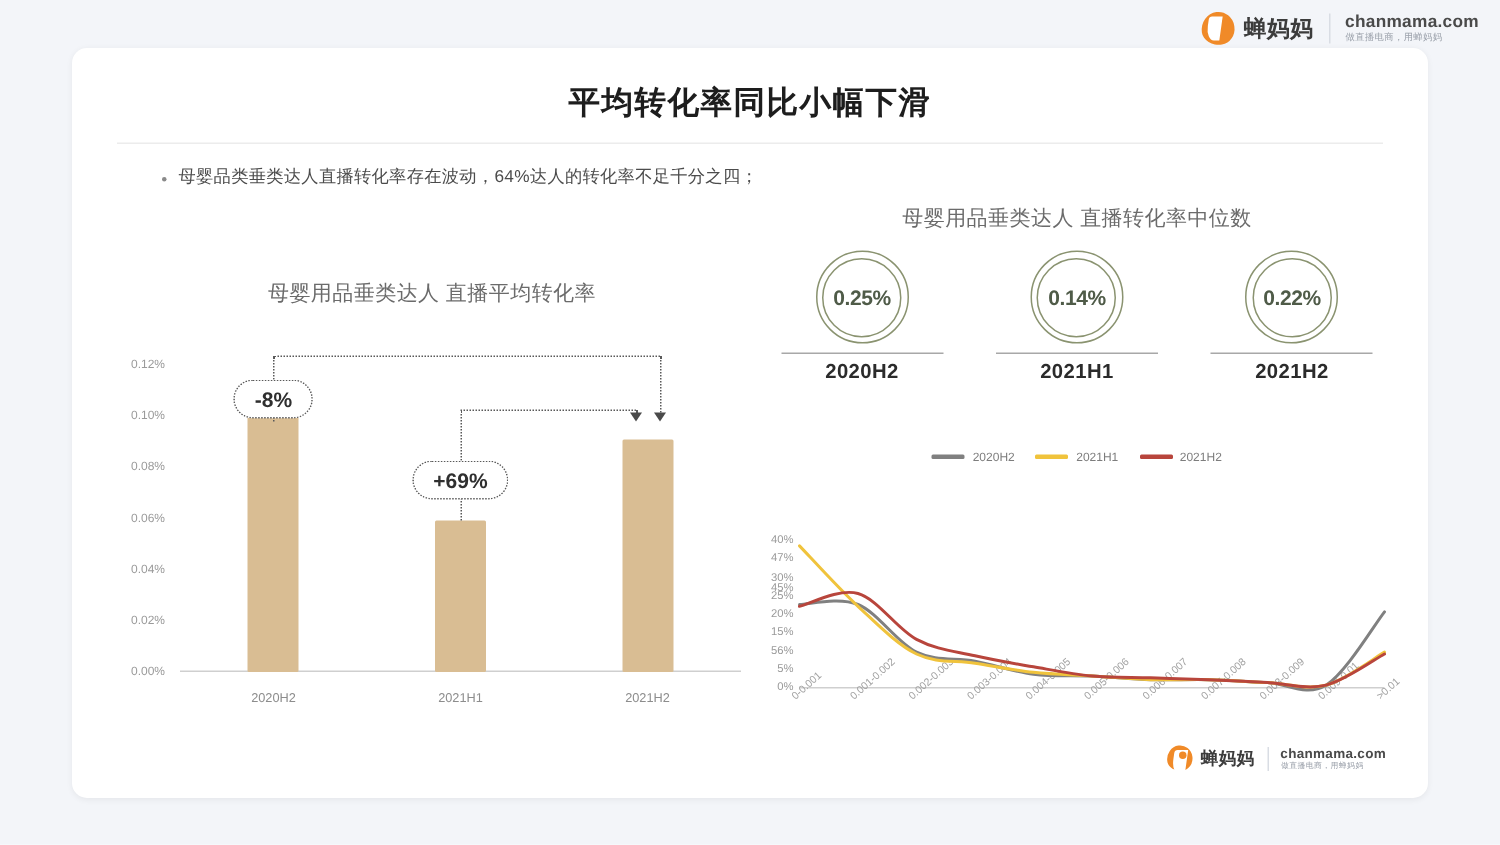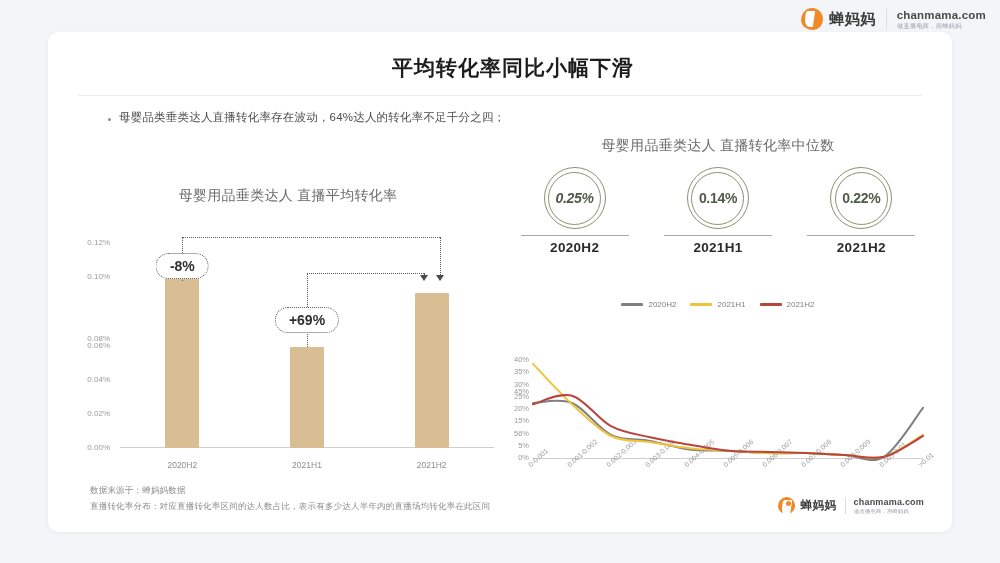--- a/index.html
+++ b/index.html
@@ -36,21 +36,21 @@
   .brand-domain { font-size: 11.5px; font-weight: 700; color: #4a4a4a; letter-spacing: .2px; }
   .brand-tag { font-size: 6.5px; color: #9aa0aa; letter-spacing: .3px; transform: scale(.95); transform-origin: left center; }
 
   
   .card {
     position: absolute; left: 48px; top: 32px; width: 904px; height: 500px;
     background: #ffffff; border-radius: 10px;
     box-shadow: 0 1px 4px rgba(0,0,0,.06);
   }
 
-  .title-wrap { position: absolute; left: 0; top: 22px; width: 100%; text-align: center; margin-left: 13px; }
+  .title-wrap { position: absolute; left: 0; top: 22px; width: 100%; text-align: center; }
   .title {
     display: inline-block; font-size: 21px; font-weight: 700; color: #1d1d1d;
     letter-spacing: 1px; padding-bottom: 6px;
   }
   .title-rule { position: absolute; left: 30px; top: 63px; width: 844px; height: 1px; background: #ececec; }
 
   .bullet-row { position: absolute; left: 60px; top: 78px; display: flex; align-items: flex-start; gap: 8px; }
   .bullet-dot { width: 3px; height: 3px; border-radius: 50%; background: #8a8a8a; margin-top: 8px; flex: none; }
   .bullet-text { font-size: 11.5px; color: #4c4c4c; letter-spacing: .2px; }
 
@@ -152,21 +152,21 @@
     </div>
 
     <div class="bar-panel">
       <div class="panel-title">母婴用品垂类达人 直播平均转化率</div>
       <div class="bar-plot" id="bar-plot">
         <div class="bar-baseline"></div>
       <div class="bar-ylab" style="left: 2px; top: 214px;">0.00%</div>
           <div class="bar-ylab" style="left: 2px; top: 179.833px;">0.02%</div>
           <div class="bar-ylab" style="left: 2px; top: 145.667px;">0.04%</div>
           <div class="bar-ylab" style="left: 2px; top: 111.5px;">0.06%</div>
-          <div class="bar-ylab" style="left: 2px; top: 77.3333px; margin-top: 28px;">0.08%</div>
+          <div class="bar-ylab" style="left: 2px; top: 77.3333px;">0.08%</div>
           <div class="bar-ylab" style="left: 2px; top: 43.1667px;">0.10%</div>
           <div class="bar-ylab" style="left: 2px; top: 9px;">0.12%</div>
           <div class="bar" style="left: 97.3333px; height: 169.637px; background: rgb(217, 189, 147);"></div>
           <div class="bar-xlab" style="left: 69.3333px;">2020H2</div>
           <div class="bar" style="left: 222px; height: 100.963px; background: rgb(217, 189, 147);"></div>
           <div class="bar-xlab" style="left: 194px;">2021H1</div>
           <div class="bar" style="left: 346.667px; height: 155.458px; background: rgb(217, 189, 147);"></div>
           <div class="bar-xlab" style="left: 318.667px;">2021H2</div>
           <div class="vline" style="left: 114.333px; top: 8px; height: 16px;"></div>
           <div class="hline" style="left: 114.333px; top: 8px; width: 257.333px;"></div>
@@ -180,21 +180,21 @@
           <div class="arrowhead" style="left: 351.667px; top: 45.5417px;"></div>
           <div class="callout" style="left: 239px; top: 78px; transform: translateX(-50%);">+69%</div>
         </div>
     </div>
 
     <div class="circ-panel">
       <div class="panel-title">母婴用品垂类达人 直播转化率中位数</div>
       <div class="circ-row" id="circ-row">
           <div class="circ-item">
             <div class="ring-outer" style="border-color: rgb(138, 147, 112);">
-              <div class="ring-inner" style="border-color: rgb(138, 147, 112); font-style: italic;">
+              <div class="ring-inner" style="border-color: rgb(138, 147, 112);">
                 <span class="ring-val">0.25%</span>
               </div>
             </div>
             <div class="circ-rule"></div>
             <div class="circ-lab">2020H2</div>
           </div>
           <div class="circ-item">
             <div class="ring-outer" style="border-color: rgb(138, 147, 112);">
               <div class="ring-inner" style="border-color: rgb(138, 147, 112);">
                 <span class="ring-val">0.14%</span>
@@ -231,21 +231,21 @@
           </div>
         </div>
       <div class="line-plot" id="line-plot">
           <div class="line-ylab" style="left: 0px; top: 109px;">0%</div>
           <div class="line-ylab" style="left: 0px; top: 96.7778px;">5%</div>
           <div class="line-ylab" style="left: 0px; top: 84.5556px;">56%</div>
           <div class="line-ylab" style="left: 0px; top: 72.3333px;">15%</div>
           <div class="line-ylab" style="left: 0px; top: 60.1111px;">20%</div>
           <div class="line-ylab" style="left: 0px; top: 47.8889px;">25%</div>
           <div class="line-ylab" style="left: 0px; top: 35.6667px;">30%</div>
-          <div class="line-ylab" style="left: 0px; top: 23.4444px;">35%</div>
+          <div class="line-ylab" style="left: 0px; top: 23.4444px;">47%</div>
           <div class="line-ylab" style="left: 0px; top: 11.2222px; text-align: right;">40%</div>
           <div class="line-ylab" style="left: 0px; top: -1px; margin-top: 44px;">45%</div>
           <div style="position: absolute; left: 30px; width: 390px; top: 114px; height: 1px; background: rgb(207, 207, 207);"></div>
           <div class="line-xlab" style="left: 24px; top: 119px;">0-0.001</div>
           <div class="line-xlab" style="left: 63px; top: 119px;">0.001-0.002</div>
           <div class="line-xlab" style="left: 102px; top: 119px;">0.002-0.003</div>
           <div class="line-xlab" style="left: 141px; top: 119px;">0.003-0.004</div>
           <div class="line-xlab" style="left: 180px; top: 119px;">0.004-0.005</div>
           <div class="line-xlab" style="left: 219px; top: 119px;">0.005-0.006</div>
           <div class="line-xlab" style="left: 258px; top: 119px;">0.006-0.007</div>
@@ -254,24 +254,20 @@
           <div class="line-xlab" style="left: 375px; top: 119px;">0.009-0.01</div>
           <div class="line-xlab" style="left: 414px; top: 119px;">&gt;0.01</div>
           <svg width="430" height="130" style="position: absolute; left: 0px; top: 0px;">
             <path d="M30,59 C36.5,59 56,53.7037037037037 69,59 C82,64.29629629629629 95,84.46296296296296 108,90.77777777777777 C121,97.09259259259258 134,94.44444444444444 147,96.88888888888889 C160,99.33333333333333 173,103.81481481481481 186,105.44444444444444 C199,107.07407407407408 212,106.05555555555556 225,106.66666666666667 C238,107.27777777777779 251,108.70370370370371 264,109.11111111111111 C277,109.51851851851852 290,108.78518518518518 303,109.11111111111111 C316,109.43703703703704 329,110.45555555555555 342,111.06666666666666 C355,111.67777777777778 368,120.64074074074074 381,112.77777777777777 C394,104.9148148148148 413.5,72.03703703703704 420,63.88888888888889" fill="none" stroke="#808080" stroke-width="2" stroke-linecap="round"></path>
             <path d="M30,19.8888888888889 C36.5,26.61111111111112 56,48.2037037037037 69,60.22222222222222 C82,72.24074074074073 95,85.68518518518519 108,92 C121,98.31481481481481 134,96.07407407407408 147,98.11111111111111 C160,100.14814814814815 173,102.7962962962963 186,104.22222222222223 C199,105.64814814814815 212,105.85185185185186 225,106.66666666666667 C238,107.48148148148148 251,108.70370370370371 264,109.11111111111111 C277,109.51851851851852 290,108.78518518518518 303,109.11111111111111 C316,109.43703703703704 329,110.45555555555555 342,111.06666666666666 C355,111.67777777777778 368,116.15925925925926 381,112.77777777777777 C394,109.39629629629628 413.5,94.44444444444444 420,90.77777777777777" fill="none" stroke="#f0c33c" stroke-width="2" stroke-linecap="round"></path>
             <path d="M30,60.22222222222222 C36.5,58.7962962962963 56,48 69,51.66666666666667 C82,55.33333333333334 95,75.2962962962963 108,82.22222222222223 C121,89.14814814814815 134,90.16666666666667 147,93.22222222222223 C160,96.27777777777779 173,98.31481481481481 186,100.55555555555556 C199,102.7962962962963 212,105.44444444444446 225,106.66666666666667 C238,107.88888888888889 251,107.48148148148148 264,107.88888888888889 C277,108.29629629629629 290,108.58148148148149 303,109.11111111111111 C316,109.64074074074074 329,110.45555555555555 342,111.06666666666666 C355,111.67777777777778 368,115.95555555555555 381,112.77777777777777 C394,109.6 413.5,95.46296296296296 420,92" fill="none" stroke="#b8453c" stroke-width="2" stroke-linecap="round"></path>
           </svg>
         </div>
     </div>
 
-    <div class="footer">
-      <div class="foot-line">数据来源于：蝉妈妈数据</div>
-      <div class="foot-line">直播转化率分布：对应直播转化率区间的达人数占比，表示有多少达人半年内的直播场均转化率在此区间</div>
-    </div>
 
     <div class="foot-brand">
       <div class="brand-mark">
         <span class="cicada-ico">
           <span class="blob"></span>
             <span class="notch"></span>
             <span class="dot"></span>
         </span>
         <span class="brand-cn">蝉妈妈</span>
       </div>

